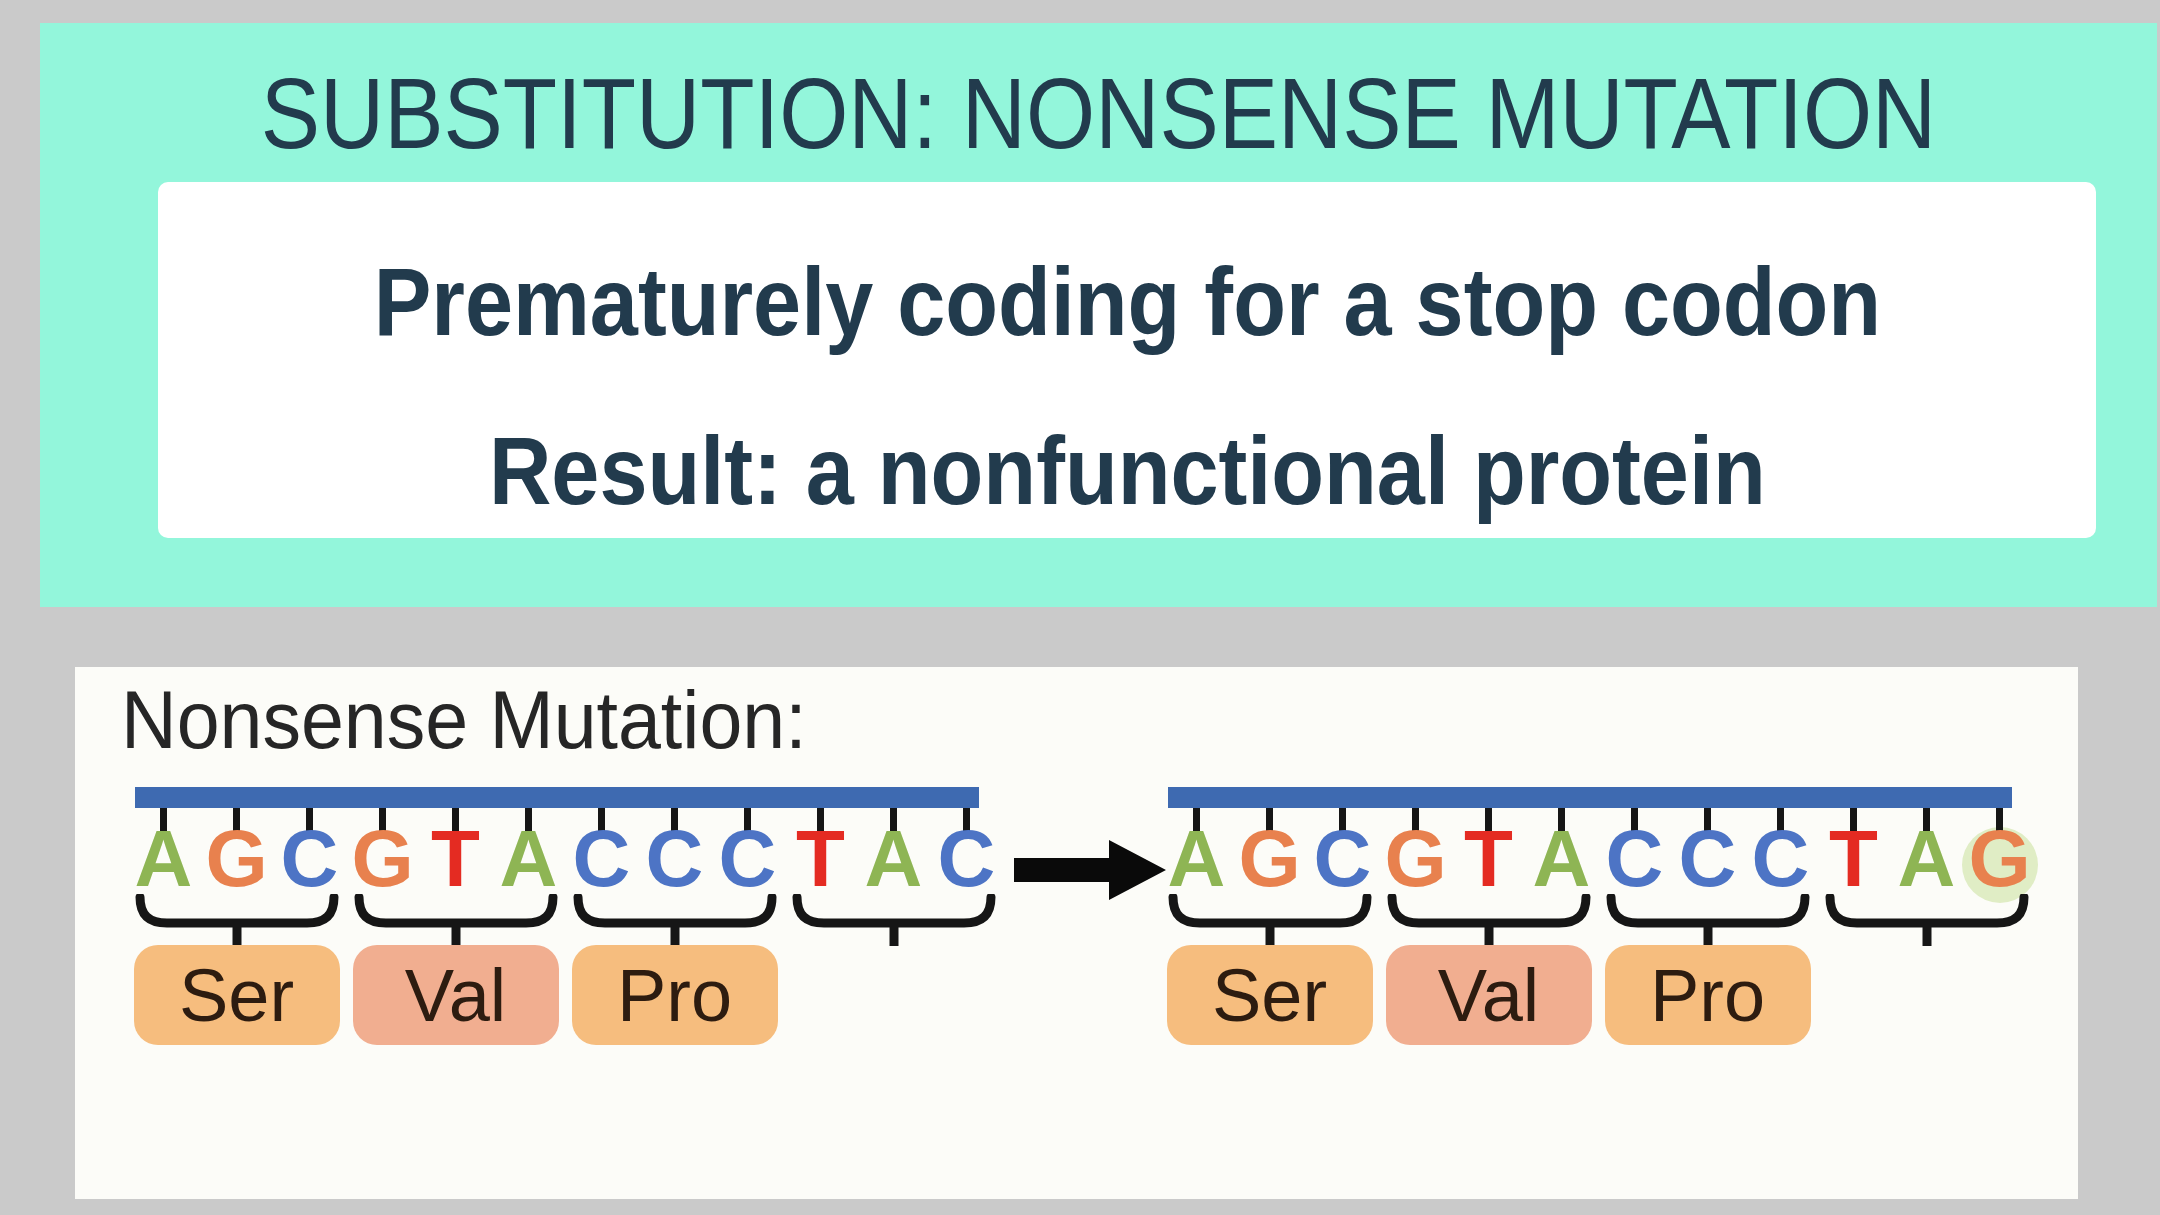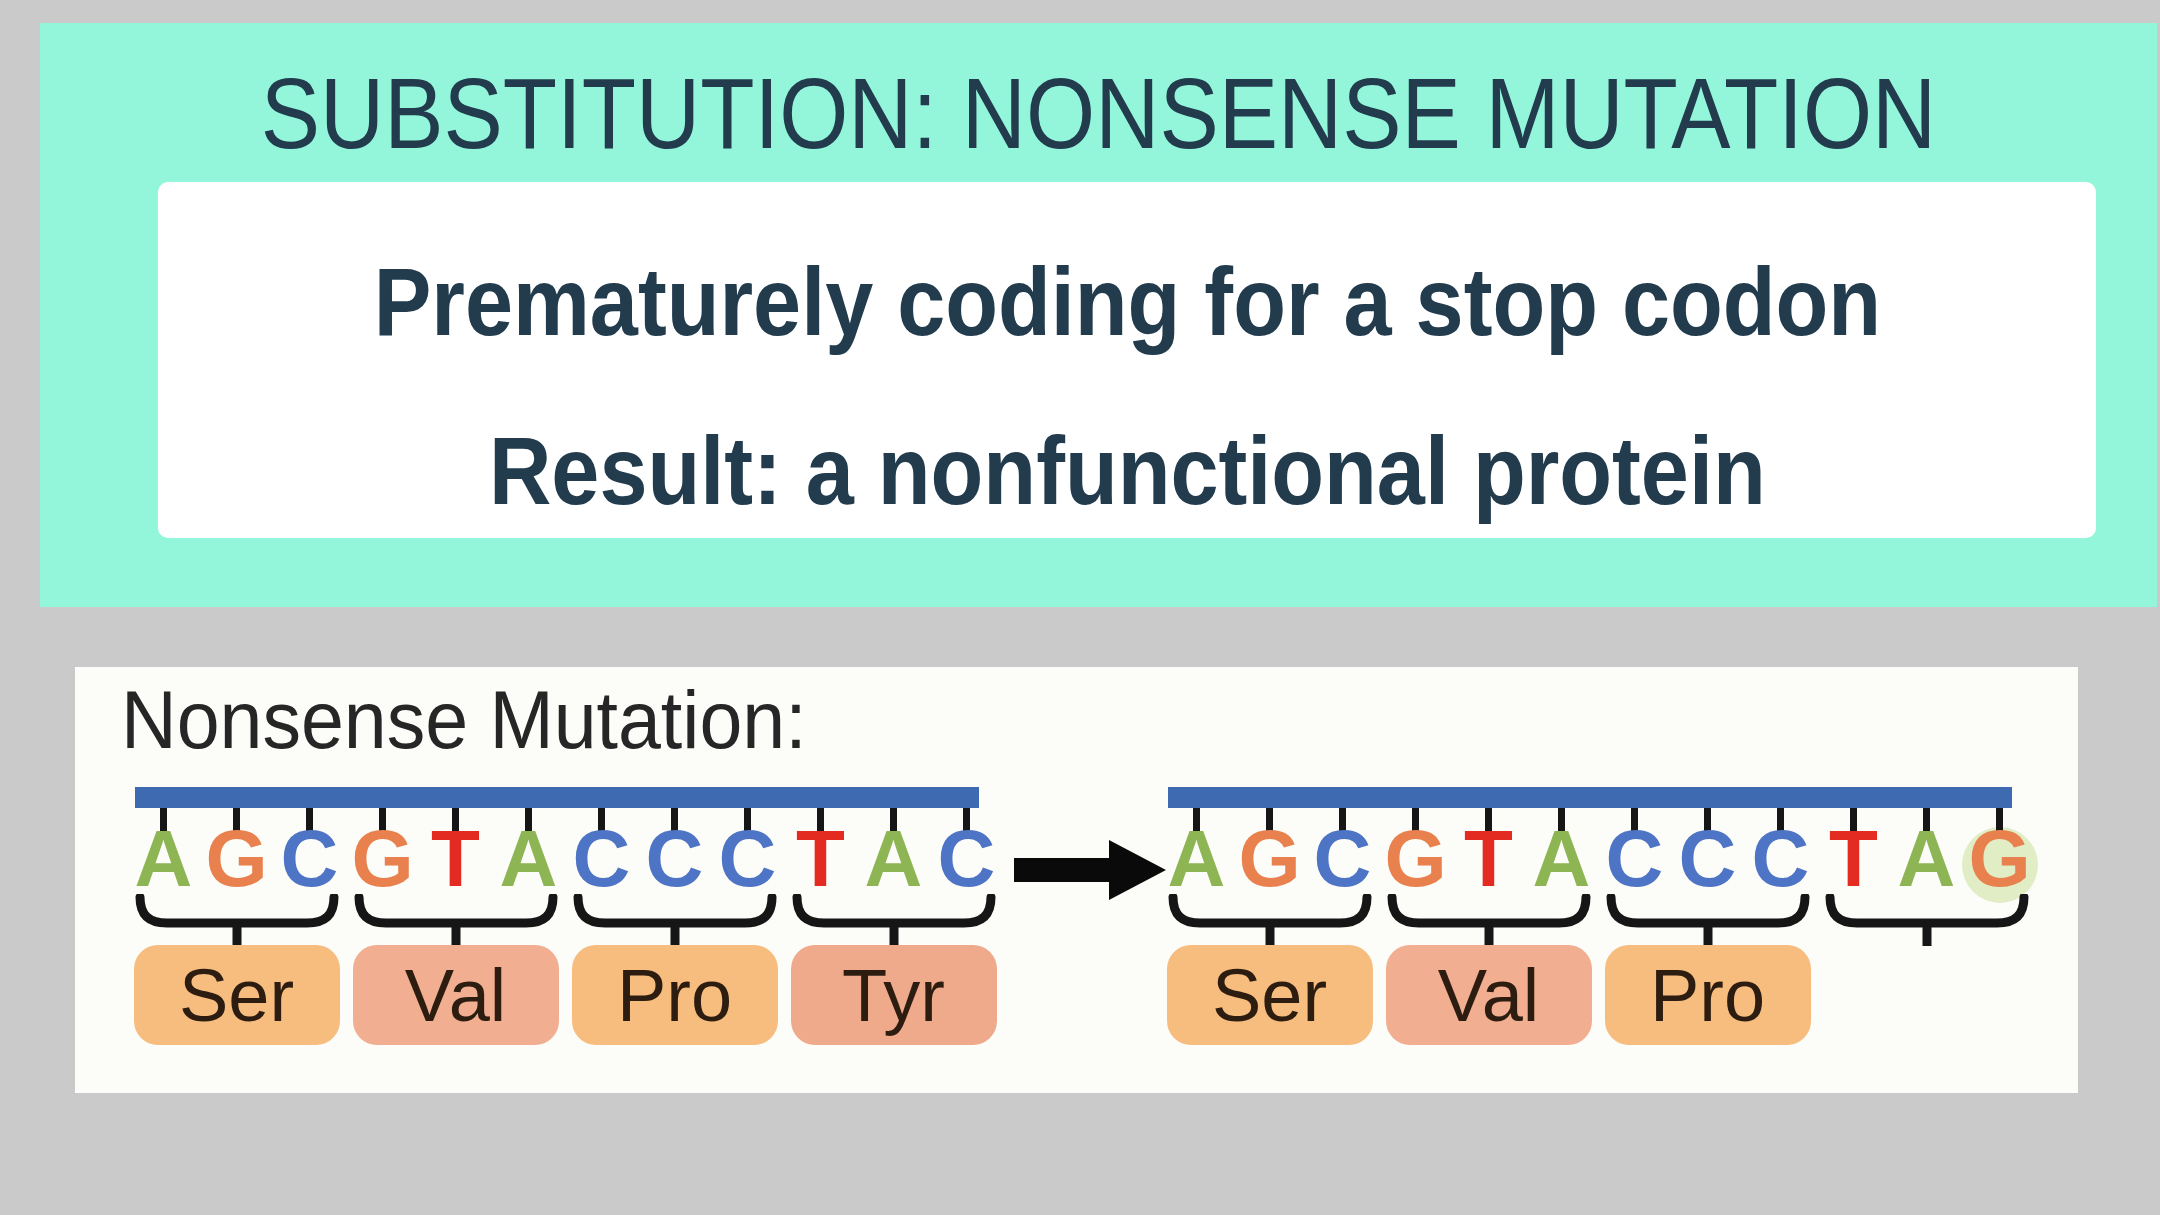--- a/index.html
+++ b/index.html
@@ -28,21 +28,21 @@
     display:flex;flex-direction:column;align-items:center;
     padding-top:72px;box-sizing:border-box;gap:73px;margin-left:48px;
   }
   .message-line{
     font-size:96px;font-weight:700;line-height:96px;
     color:#223b4d;white-space:nowrap;
     transform:scaleX(0.9);transform-origin:50% 50%;
   }
   
   .diagram-panel{
-    position:absolute;left:75px;top:667px;width:2003px;height:426px;
+    position:absolute;left:75px;top:667px;width:2003px;height:532px;
     background:#fcfcf8;
   }
   .diagram-label{
     position:absolute;left:46px;top:8px;
     font-size:82px;font-weight:400;line-height:90px;color:#262626;
     transform:scaleX(0.94);transform-origin:0 50%;
     white-space:nowrap;
   }
   .strand{position:absolute;top:120px;width:876px;height:258px;}
   .strand-before{left:52px;}
@@ -121,21 +121,20 @@
       <div class="amino-acid-box" style="left: 225.5px; background: rgb(241, 174, 144); color: rgb(45, 28, 16);">Val</div>
       <div class="codon-bracket" style="left: 445.5px;"><svg viewBox="0 0 204 54" width="204" height="54">
           <path d="M5,3 C5,21 14,29 32,29 L172,29 C190,29 199,21 199,3" fill="none" stroke="#161616" stroke-width="9" stroke-linecap="round"></path>
           <line x1="102" y1="29" x2="102" y2="52" stroke="#161616" stroke-width="9"></line>
         </svg></div>
       <div class="amino-acid-box" style="left: 444.5px; background: rgb(246, 189, 126); color: rgb(45, 28, 16);">Pro</div>
       <div class="codon-bracket" style="left: 664.5px;"><svg viewBox="0 0 204 54" width="204" height="54">
           <path d="M5,3 C5,21 14,29 32,29 L172,29 C190,29 199,21 199,3" fill="none" stroke="#161616" stroke-width="9" stroke-linecap="round"></path>
           <line x1="102" y1="29" x2="102" y2="52" stroke="#161616" stroke-width="9"></line>
         </svg></div>
-      <div class="amino-acid-box" style="left: 663.5px; background: rgb(239, 170, 140); color: rgb(45, 28, 16);">Tyr</div>
     </div>
   <svg class="mutation-arrow" viewBox="0 0 152 64">
     <polygon id="arrow-poly" points="0,20 95,20 95,2 152,32 95,62 95,44 0,44" fill="#0a0a0a"></polygon>
   </svg>
   <div class="strand strand-after" id="strand-after">
       <div class="backbone-bar" style="background: rgb(62, 106, 177);"></div>
       <div class="halo" style="left: 801.5px; background: rgb(224, 237, 197);"></div>
       <div class="tick" style="left: 33px; background: rgb(22, 22, 22);"></div>
       <div class="base-letter" style="left: 0px; color: rgb(142, 181, 84);">A</div>
       <div class="tick" style="left: 106px; background: rgb(22, 22, 22);"></div>

